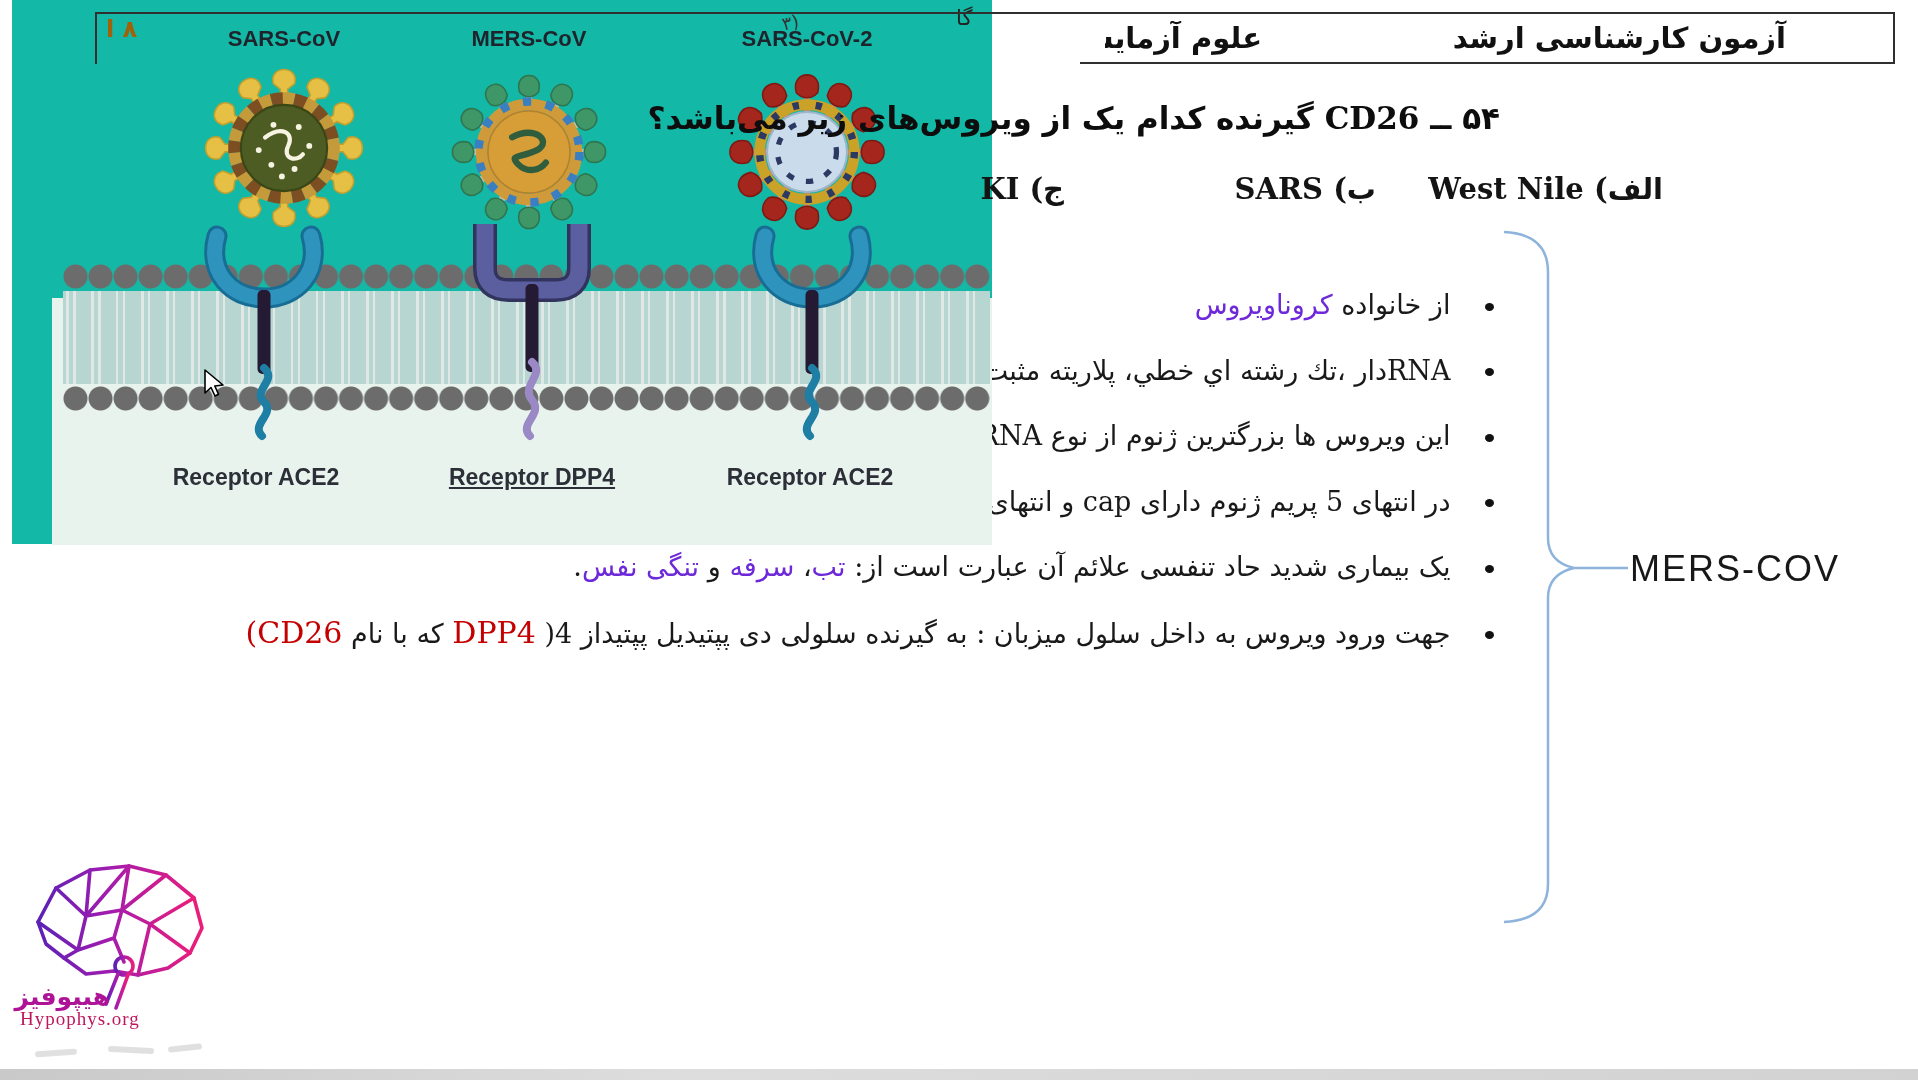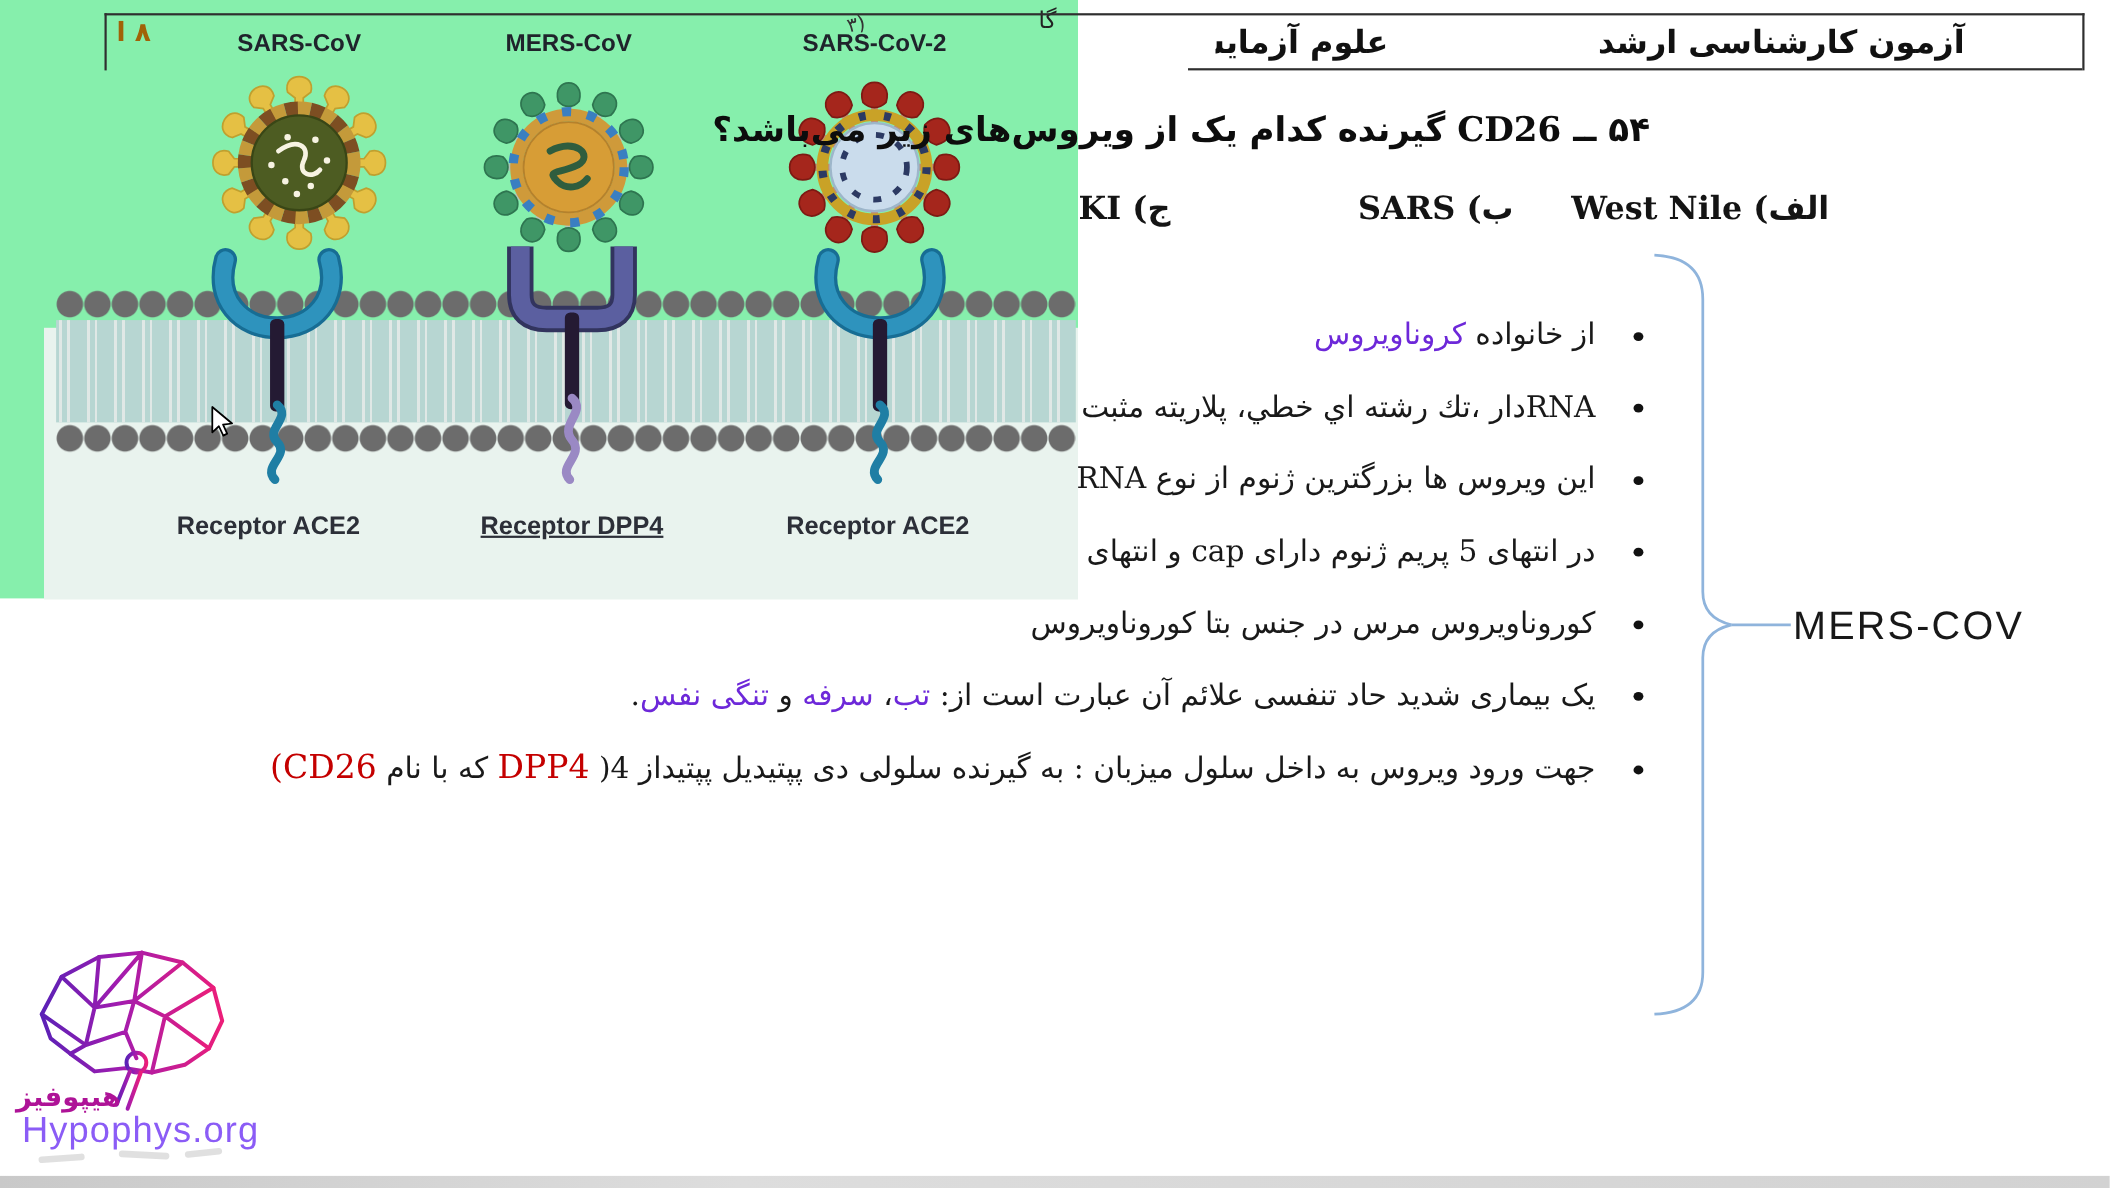--- a/index.html
+++ b/index.html
@@ -31,42 +31,42 @@
   .brow::before{content:"";display:inline-block;width:9px;height:8px;border-radius:50%;
         background:#111;margin-left:26px;vertical-align:middle;}
   .blink{color:#6d28d9;text-underline-offset:5px;cursor:pointer;}
   .red{color:#c40000;font-size:30px;}
 
   
   #mers-label{left:1630px;top:548px;font-family:"Liberation Sans",sans-serif;font-size:36px;
               letter-spacing:2px;color:#181818;z-index:3;}
 
   
-  #panel{left:0;top:0;width:980px;height:544px;background:#86efac;z-index:2;}
+  #panel{left:12px;top:0;width:980px;height:544px;background:#14b8a6;z-index:2;}
   #green{left:40px;top:298px;width:940px;height:247px;background:#e9f3ee;}
   .heads{left:51px;width:927px;height:29px;
      background-image:radial-gradient(circle at 12.5px 14.5px,#6c6c6c 11.5px,rgba(0,0,0,0) 12.5px);
      background-size:25.05px 29px;}
   #m-top{top:262px;} #m-bot{top:384px;}
   #m-band{left:51px;top:291px;width:927px;height:93px;background:#b7d6d2;}
   #m-stripes{left:0;top:0;width:100%;height:100%;
      background:repeating-linear-gradient(90deg,
        rgba(233,240,238,0) 0 3px, rgba(226,233,231,.95) 3px 5.5px,
        rgba(233,240,238,0) 5.5px 10px, rgba(226,233,231,.95) 10px 12.5px,
        rgba(233,240,238,0) 12.5px 25px);}
   .vlabel{top:26px;width:200px;text-align:center;font-family:"Liberation Sans",sans-serif;
           font-weight:bold;font-size:22px;color:#1f232b;}
   .rlabel{top:464px;width:220px;text-align:center;font-family:"Liberation Sans",sans-serif;
           font-weight:bold;font-size:23px;color:#2c2f38;}
   #frag3{left:770px;top:12px;font-size:18px;color:#333;transform:rotate(-12deg);direction:rtl;}
   #fragga{left:944px;top:6px;font-size:21px;color:#222;direction:rtl;}
 
   
   #logo-fa{left:20px;top:982px;width:90px;text-align:center;font-size:25px;font-weight:bold;color:#ae1397;direction:rtl;z-index:3;}
-  #logo-url{left:20px;top:1008px;font-family:Liberation Sans, sans-serif;font-size:33px;color:#8b5cf6;letter-spacing:1px;z-index:3;}
+  #logo-url{left:20px;top:1008px;font-family:Liberation Serif, serif;font-size:19px;color:#be185d;letter-spacing:1px;z-index:3;}
   .smudge{height:6px;background:#c7c7c7;opacity:.55;border-radius:3px;z-index:3;}
   #bottomstrip{left:0;top:1069px;width:1918px;height:11px;z-index:5;
      background:linear-gradient(90deg,#c9c9c9,#dddddd 35%,#d2d2d2);}
 </style>
 </head>
 <body>
 
 <div class="abs" id="panel">
   <div class="abs" id="green"></div>
 
@@ -217,23 +217,20 @@
   <div class="brow">
     <span>RNAدار ،تك رشته اي خطي، پلاريته مثبت</span>
   </div>
   <div class="brow">
     <span>این ویروس ها بزرگترین ژنوم از نوع RNA</span>
   </div>
   <div class="brow">
     <span>در انتهای 5 پریم ژنوم دارای cap و انتهای</span>
   </div>
   <div class="brow">
-    <span>کوروناویروس مرس در جنس بتا کوروناویروس</span>
-  </div>
-  <div class="brow">
     <span>یک بیماری شدید حاد تنفسی علائم آن عبارت است از:</span>
     <a class="blink">تب</a><span>،</span>
     <a class="blink">سرفه</a>
     <span>و</span>
     <a class="blink">تنگی نفس</a><span>.</span>
   </div>
   <div class="brow">
     <span>جهت ورود ویروس به داخل سلول میزبان : به گیرنده سلولی دی پپتیدیل پپتیداز 4(</span>
     <span class="red">DPP4</span>
     <span>که با نام</span>

